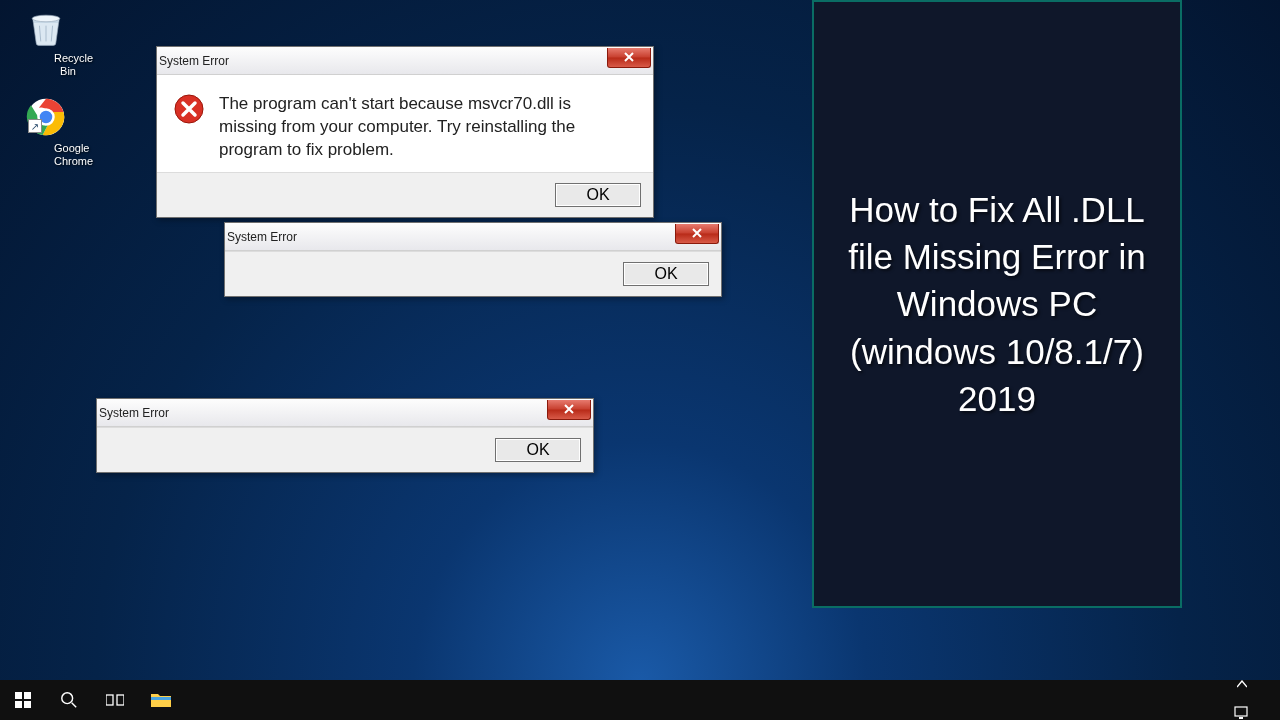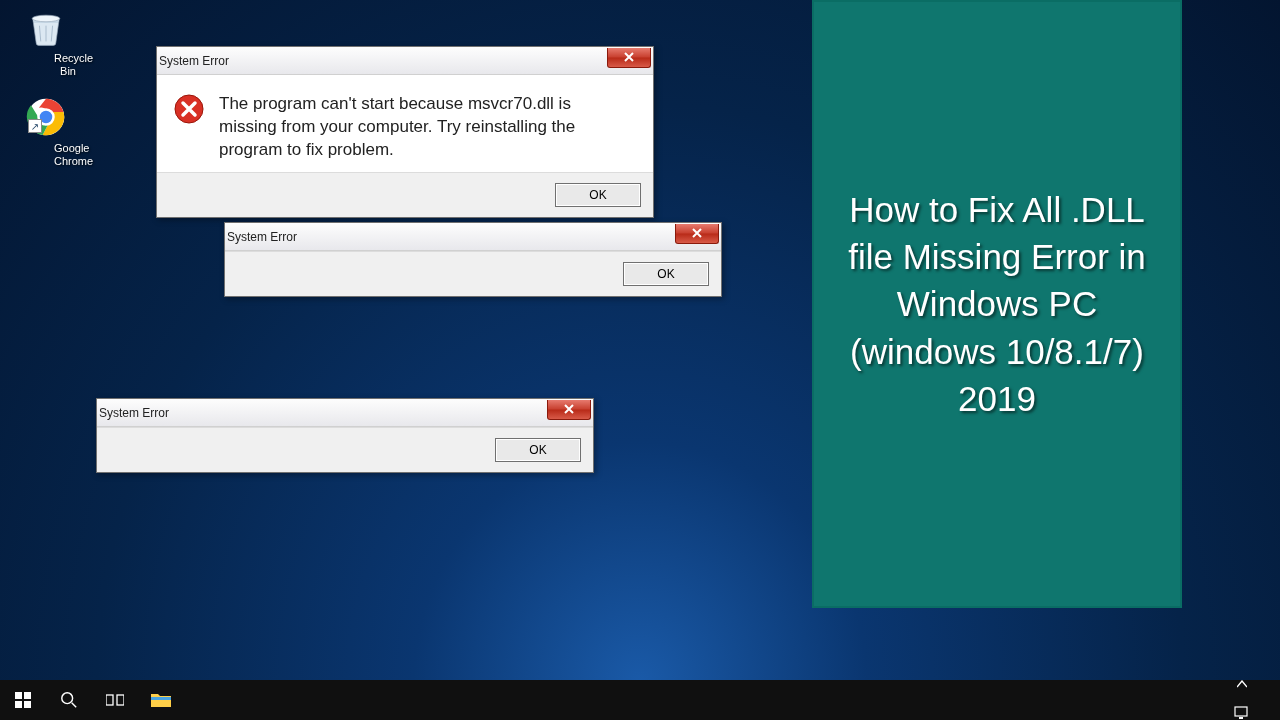--- a/index.html
+++ b/index.html
@@ -89,32 +89,32 @@
     background: #f0f0f0;
     border-top: 1px solid #dcdcdc;
     padding: 10px 12px;
     text-align: right;
   }
   .dialog .ok-btn {
     width: 86px;
     height: 24px;
     background: #e9e9e9;
     border: 1px solid #707070;
-    font-size: 12px;
+    font-size: 16px;
     cursor: pointer;
     box-shadow: inset 0 0 0 1px #fff;
   }
   
   .right-panel {
     position: absolute;
     top: 0;
     right: 98px;
     width: 370px;
     height: 608px;
-    background: #0f766e;
+    background: #0f172a;
     border: 2px solid #0a6d64;
     display: flex;
     align-items: center;
     justify-content: center;
     padding: 30px 12px;
   }
   .right-panel .text {
     color: #fff;
     font-size: 35px;
     font-weight: 400;

